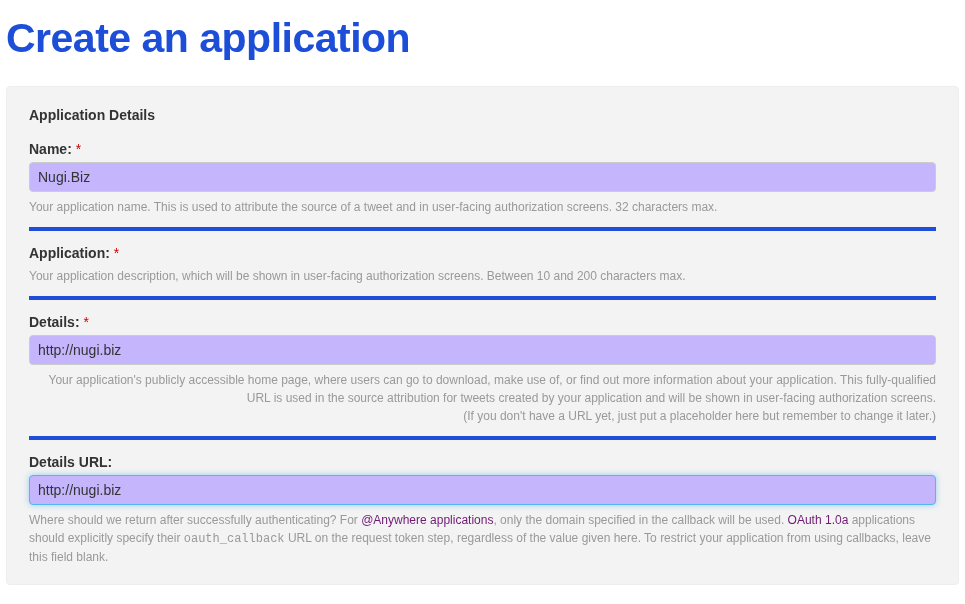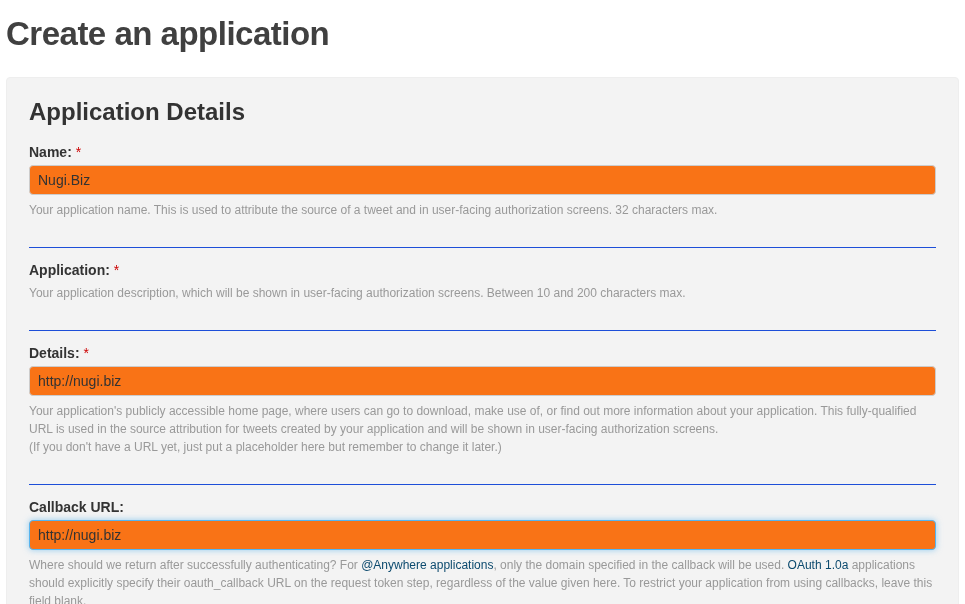--- a/index.html
+++ b/index.html
@@ -7,42 +7,42 @@
       font-family: "Helvetica Neue", Helvetica, Arial, sans-serif;
       background: #fff;
       color: #333;
       font-size: 13px;
     }
     .page {
       width: 965px;
       padding: 15px 6px 0 6px;
     }
     h1.page-title {
-      font-size: 33px;
+      font-size: 41px;
       font-weight: 700;
-      color: #404040;
+      color: #1d4ed8;
       margin-bottom: 24px;
       letter-spacing: -0.5px;
     }
     .panel {
       background: #f3f3f3;
       border: 1px solid #eee;
       border-radius: 4px;
       padding: 20px 22px 18px 22px;
     }
     h2.section-title {
-      font-size: 24px;
+      font-size: 14px;
       font-weight: 700;
       color: #333;
       margin-bottom: 18px;
     }
     .field {
-      padding-bottom: 28px;
+      padding-bottom: 11px;
       margin-bottom: 14px;
-      border-bottom: 1px solid #1d4ed8;
+      border-bottom: 4px solid #1d4ed8;
     }
     .field:last-child {
       border-bottom: none;
       margin-bottom: 0;
       padding-bottom: 0;
     }
     .field-label {
       display: block;
       font-size: 14px;
       font-weight: 700;
@@ -52,45 +52,46 @@
     .required {
       color: #c00;
       font-weight: 400;
     }
     .text-input {
       width: 100%;
       height: 30px;
       padding: 4px 8px;
       font-size: 14px;
       color: #333;
-      background: #f97316;
+      background: #c4b5fd;
       border: 1px solid #ccc;
       border-radius: 4px;
       outline: none;
     }
     .text-input.focused {
       border-color: #56b4ef;
       box-shadow: 0 0 6px rgba(86,180,239,0.6);
     }
     .help-text {
       margin-top: 6px;
       font-size: 12px;
       line-height: 1.5;
       color: #999;
     }
     .help-text .sub {
       display: block;
+      text-align: right;
     }
     .link {
-      color: #0c4a6e;
+      color: #701a75;
       text-decoration: none;
       cursor: pointer;
     }
     .mono {
-      font-family: Liberation Sans, sans-serif;
+      font-family: Liberation Mono, monospace;
     }
   </style>
 </head>
 <body>
 
 <div class="page">
   <h1 class="page-title">Create an application</h1>
 
   <div class="panel">
     <h2 class="section-title">Application Details</h2>
@@ -119,21 +120,21 @@
       </label>
       <input type="text" class="text-input" value="http://nugi.biz" style="">
       <div class="help-text">
         <span class="sub">Your application's publicly accessible home page, where users can go to download, make use of, or find out more information about your application. This fully-qualified URL is used in the source attribution for tweets created by your application and will be shown in user-facing authorization screens.</span>
         <span class="sub">(If you don't have a URL yet, just put a placeholder here but remember to change it later.)</span>
       </div>
     </div>
 
     <div class="field">
       <label class="field-label">
-        <span>Callback URL:</span>
+        <span>Details URL:</span>
       </label>
       <input type="text" class="text-input focused" value="http://nugi.biz" style="">
       <div class="help-text">
         <span>Where should we return after successfully authenticating? For </span><a class="link">@Anywhere applications</a><span>, only the domain specified in the callback will be used. </span><a class="link">OAuth 1.0a</a><span> applications should explicitly specify their </span><span class="mono">oauth_callback</span><span> URL on the request token step, regardless of the value given here. To restrict your application from using callbacks, leave this field blank.</span>
       </div>
     </div>
 
   </div>
 </div>
 

